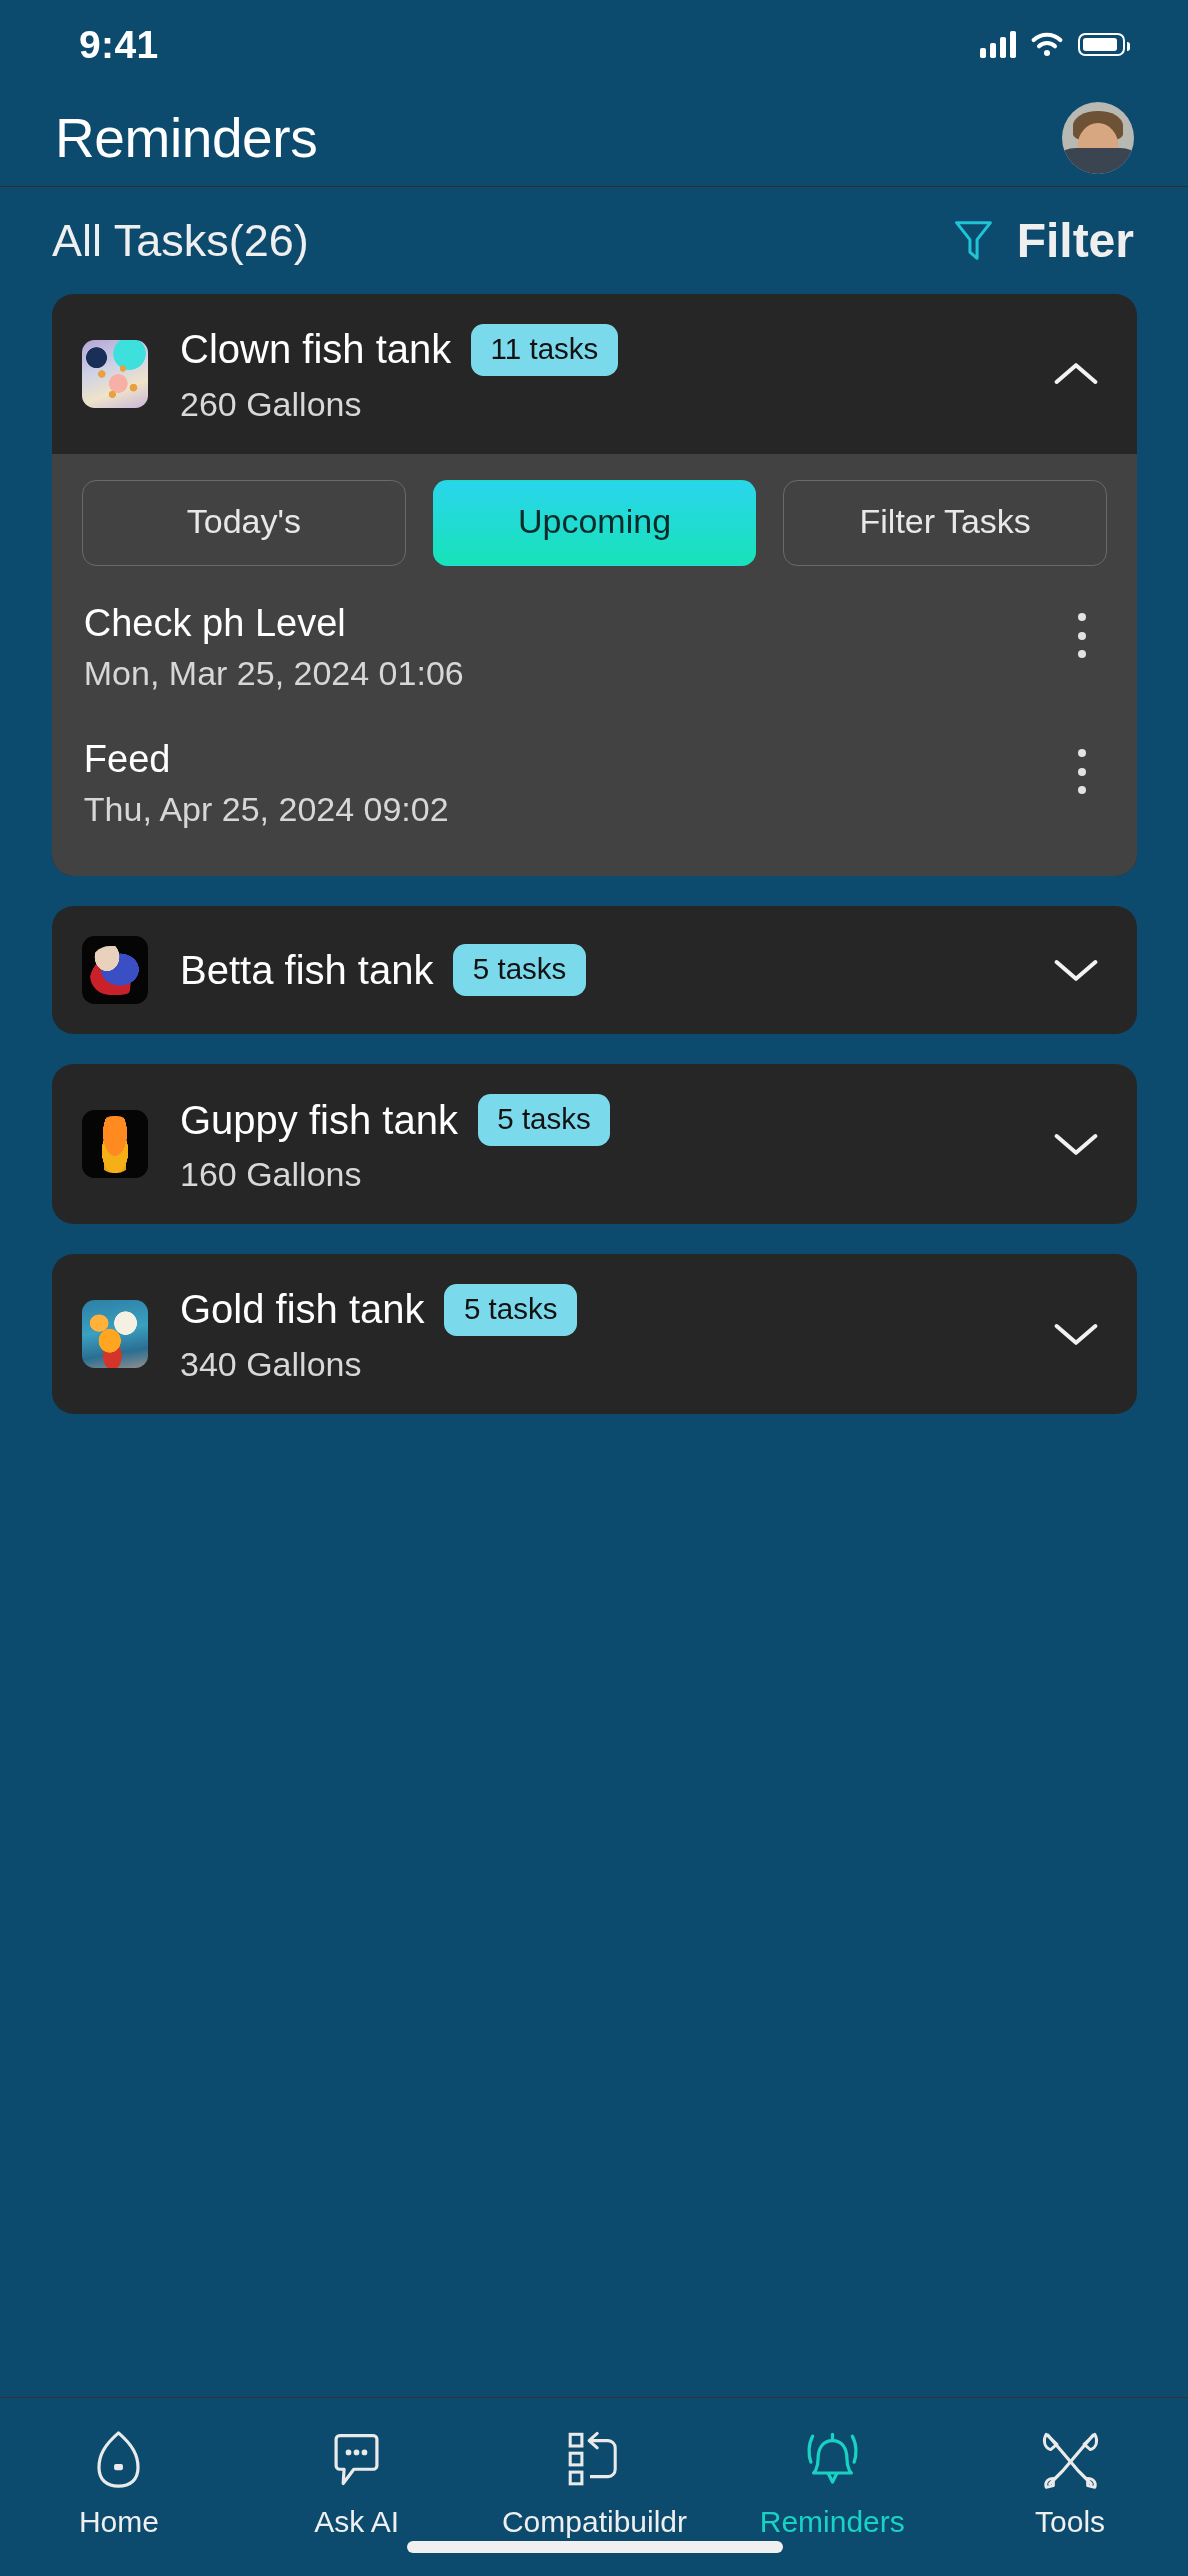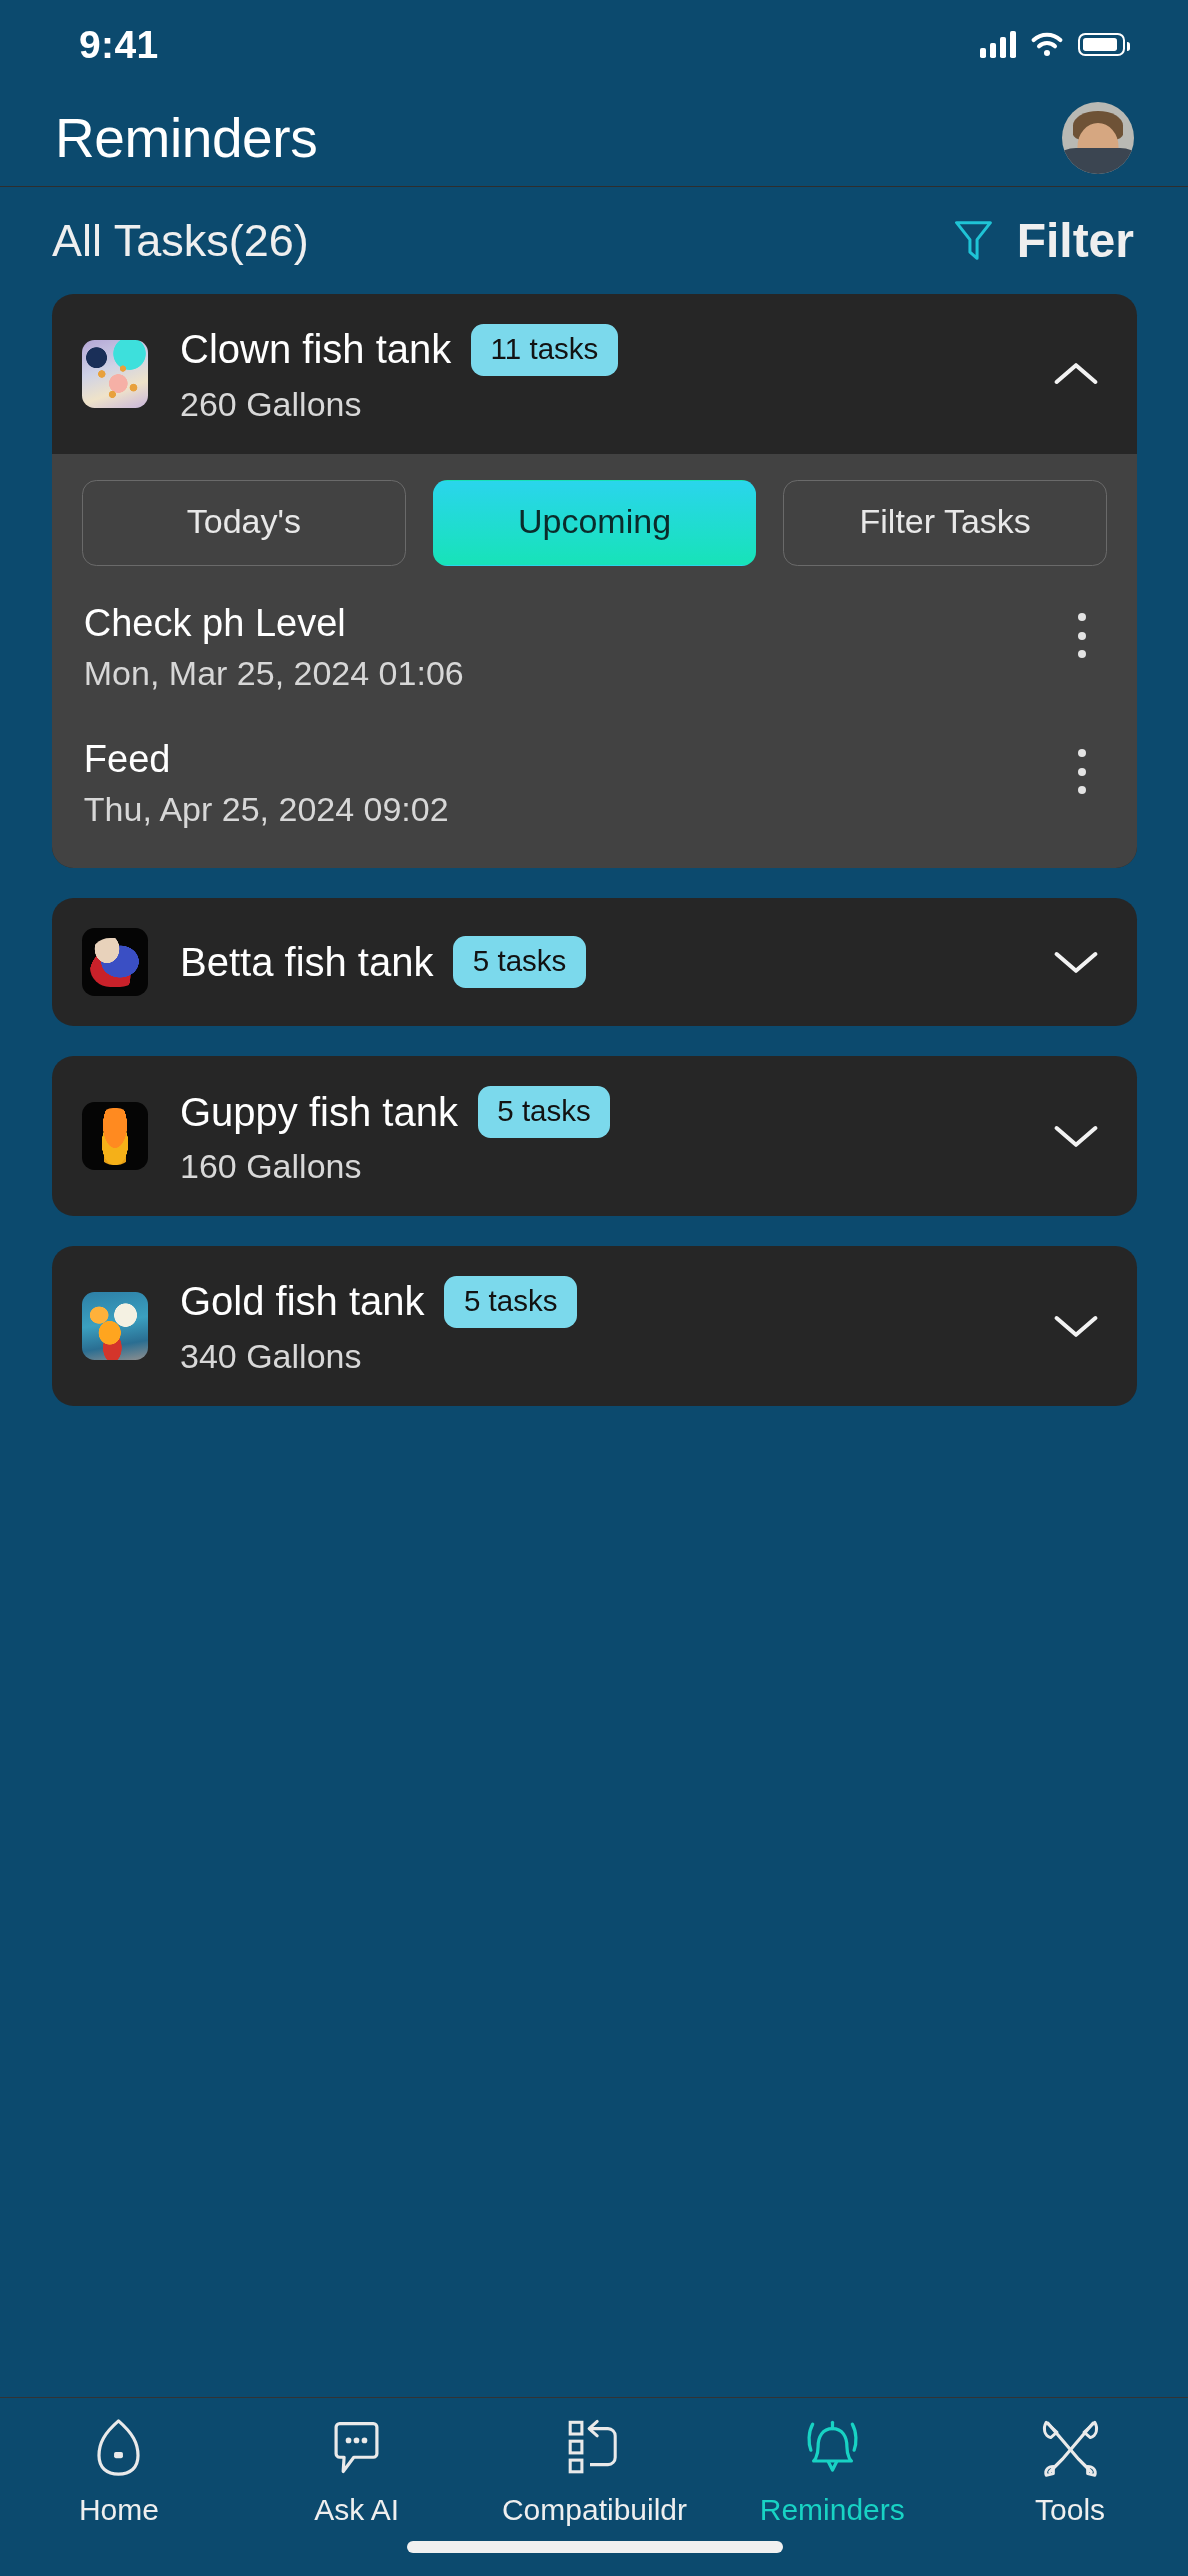--- a/index.html
+++ b/index.html
@@ -50,28 +50,28 @@
   .card-sub { color:#d8d8d8; font-size:34px; margin-top:9px; }
   .chev { flex:0 0 54px; display:flex; align-items:center; justify-content:center; }
 
   
   .panel { background:#424242; padding:26px 30px 39px; }
   .tabs { display:flex; gap:27px; margin-bottom:36px; }
   .tab { flex:1 1 0; text-align:center; border-radius:14.3px; font-size:34px; padding:21.5px 0 24px; }
   .tab.idle { color:#e8e8e8; border:1.8px solid #6a6a6a; }
   .tab.active { color:#0b2b2b; background:linear-gradient(180deg,#2ad5ec 0%,#17e3b8 100%); border:1.8px solid transparent; }
   .task { display:flex; align-items:flex-start; justify-content:space-between; padding:0 9px 0 1.8px; margin-bottom:45px; }
-  .task:last-child { margin-bottom:0; }
+  .task:last-child { margin-bottom:8px; }
   .task-name { color:#fff; font-size:38px; font-weight:400; }
   .task-date { color:#d7d7d7; font-size:34px; margin-top:9px; }
   .kebab { display:flex; flex-direction:column; gap:10.7px; padding:10.7px 12.5px; }
   .kebab i { width:8px; height:8px; border-radius:50%; background:#e3e3e3; display:block; }
 
   
-  .tabbar { flex:0 0 179px; border-top:0.9px solid #333; display:flex; align-items:flex-start; padding-top:18px; }
+  .tabbar { flex:0 0 179px; border-top:0.9px solid #333; display:flex; align-items:flex-start; padding-top:30px; }
   .navitem { flex:1 1 0; display:flex; flex-direction:column; align-items:center; gap:14.3px; }
   .navlabel { font-size:30px; color:#efefef; }
   .navitem.active .navlabel { color:#18d3c4; }
   .homebar { position:absolute; left:50%; bottom:23px; transform:translateX(-50%); width:376px; height:12.5px; border-radius:9px; background:#f0f0f0; }
 
   
   .t-clown { background:
      radial-gradient(circle at 22% 26%, #1a2f58 0 14%, transparent 15%),
      radial-gradient(circle at 72% 20%, #3de0dc 0 22%, transparent 23%),
      radial-gradient(circle at 55% 64%, #f6b0a6 0 16%, transparent 17%),

